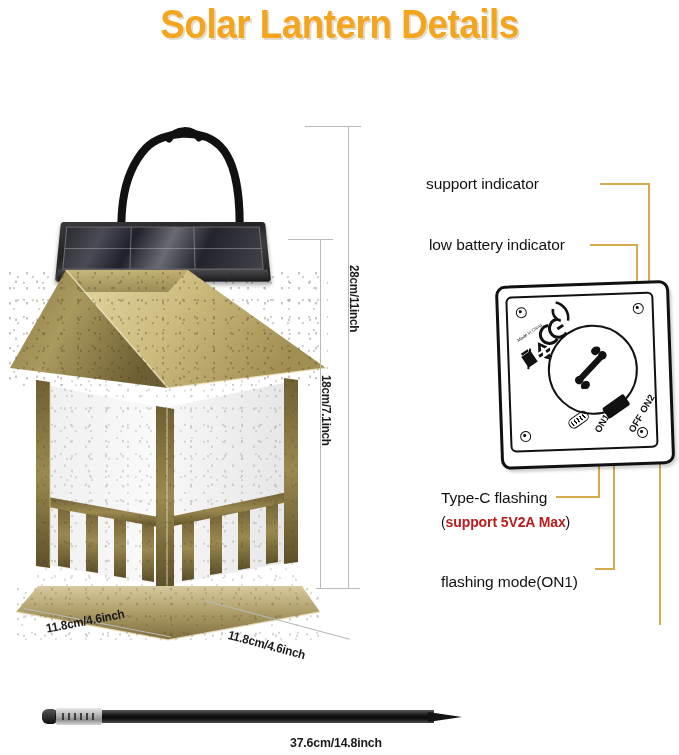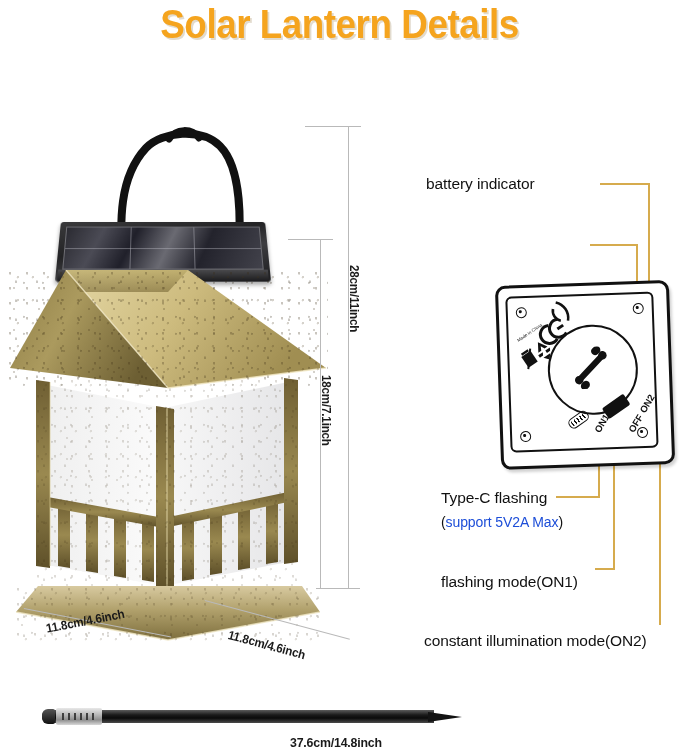--- a/index.html
+++ b/index.html
@@ -73,21 +73,21 @@
     position:absolute;font-size:12.5px;font-weight:bold;color:#1a1a1a;
     white-space:nowrap;transform-origin:0 0;letter-spacing:-0.2px;
   }
 
   
   .callout{
     position:absolute;font-size:15.5px;color:#111;white-space:nowrap;
     letter-spacing:-0.1px;
   }
   .callout.sub{font-size:14px;}
-  .red{color:#1d4ed8;}
+  .red{color:#b91c1c;font-weight:bold;}
   .lead{position:absolute;background:#d6ab4d;}
   .lead-h{height:2px;}
   .lead-v{width:2px;}
   .lead-dot{position:absolute;width:5px;height:5px;border-radius:50%;background:#d6ab4d;}
 
   
   .panel{position:absolute;left:498px;top:283px;width:172px;height:182px;transform:rotate(-2deg);}
   .panel-outer{
     position:absolute;left:0;top:0;width:168px;height:178px;
     border:3px solid #111;border-radius:10px;background:#fff;
@@ -275,27 +275,27 @@
   <div class="dim-line dim-h" style="left:288px;top:239px;width:45px;"></div>
   <div class="dim-line dim-v" style="left:320px;top:239px;height:349px;"></div>
   <div class="dim-label rot90" style="left:333px;top:375px;">18cm/7.1inch</div>
 
   <div class="dim-line dim-h" style="left:24px;top:608px;width:150px;transform:rotate(11deg);transform-origin:0 0;"></div>
   <div class="dlabel-diag" style="left:45px;top:622px;transform:rotate(-11deg) scaleX(0.93);">11.8cm/4.6inch</div>
 
   <div class="dim-line dim-h" style="left:205px;top:600px;width:150px;transform:rotate(15deg);transform-origin:0 0;"></div>
   <div class="dlabel-diag" style="left:230px;top:628px;transform:rotate(15deg) scaleX(0.93);">11.8cm/4.6inch</div>
 
-  <div class="callout" style="left:426px;top:175px;">battery indicator</div>
+  <div class="callout" style="left:426px;top:175px;">support indicator</div>
+  <div class="callout" style="left:429px;top:236px;">low battery indicator</div>
   <div class="callout" style="left:441px;top:489px;">Type-C flashing</div>
   <div class="callout sub" style="left:441px;top:514px;">
     <span>(</span><span class="red">support 5V2A Max</span><span>)</span>
   </div>
   <div class="callout" style="left:441px;top:561px;margin-top:12px;">flashing mode(ON1)</div>
-  <div class="callout" style="left:424px;top:632px;">constant illumination mode(ON2)</div>
 
   <div class="lead lead-h" style="left:600px;top:183px;width:50px;"></div>
   <div class="lead lead-v" style="left:648px;top:183px;height:205px;"></div>
   <div class="lead-dot" style="left:646px;top:385px;"></div>
 
   <div class="lead lead-h" style="left:590px;top:244px;width:48px;"></div>
   <div class="lead lead-v" style="left:636px;top:244px;height:133px;"></div>
   <div class="lead-dot" style="left:634px;top:374px;"></div>
 
   <div class="lead lead-h" style="left:556px;top:496px;width:44px;"></div>

